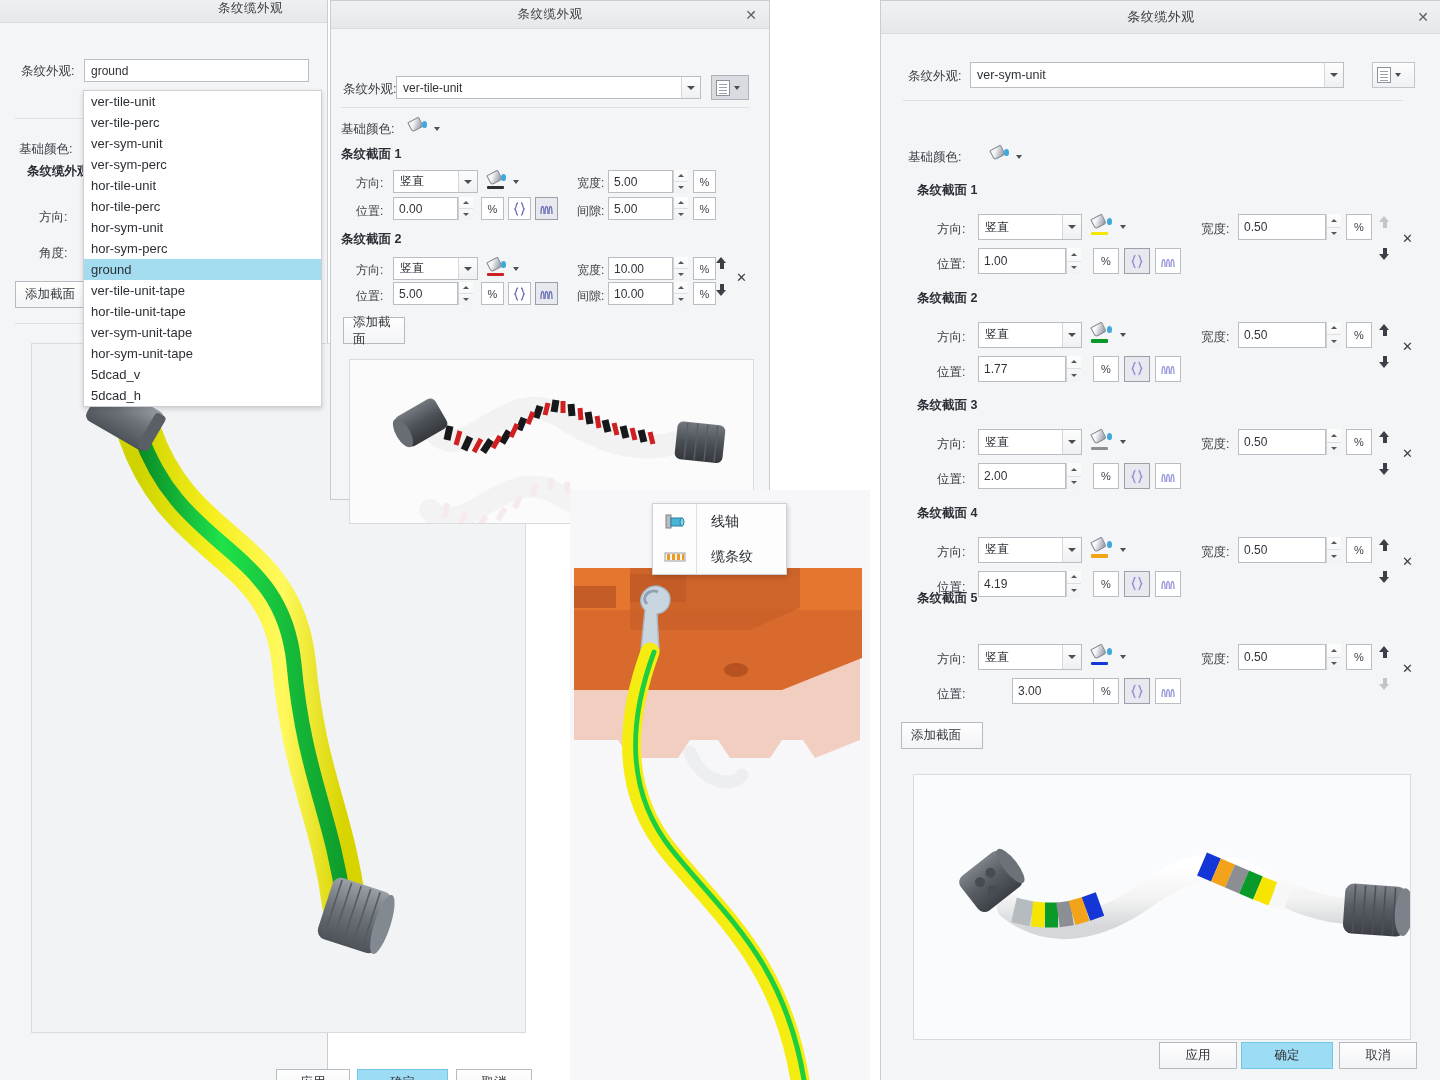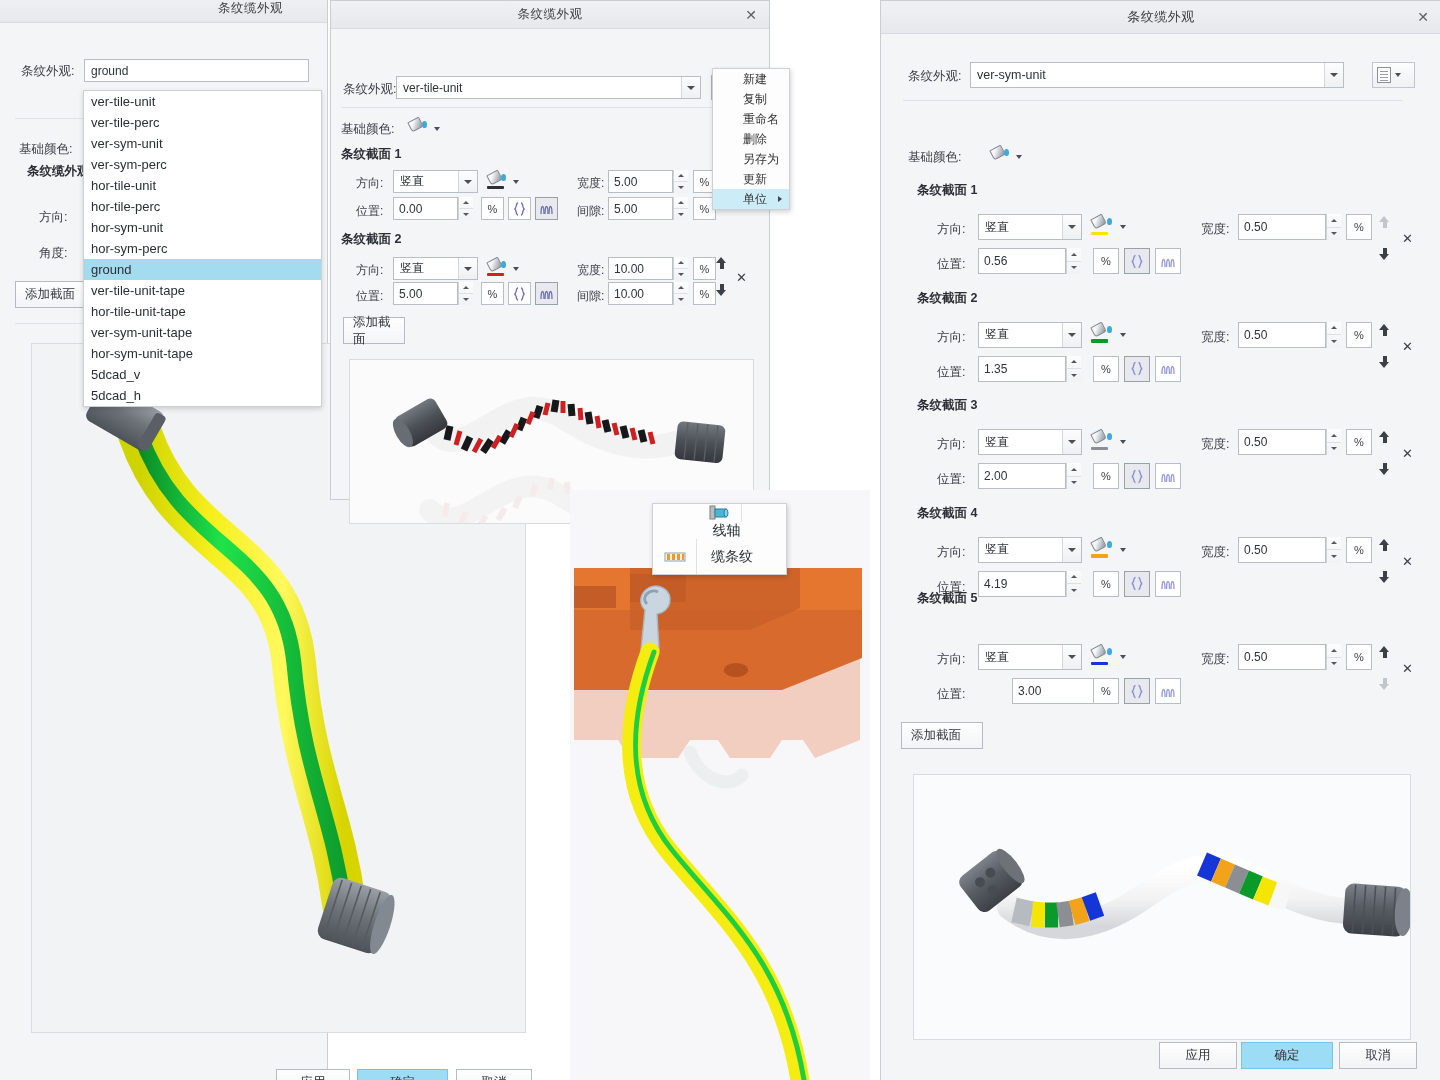--- a/index.html
+++ b/index.html
@@ -516,44 +516,20 @@
                 <line x1="-2" y1="-18" x2="-2" y2="18"></line>
               <line x1="8" y1="-18" x2="8" y2="18"></line>
                 <line x1="18" y1="-18" x2="18" y2="18"></line>
             </g>
           </g>
         </svg>
       </div>
     </div>
   </div>
 
-  <div class="menu" style="left:712px; top:68px; width:78px;" id="actionmenu">
-      <div class="mi">
-        <span>新建</span>
-      </div>
-      <div class="mi">
-        <span>复制</span>
-      </div>
-      <div class="mi">
-        <span>重命名</span>
-      </div>
-      <div class="mi">
-        <span>删除</span>
-      </div>
-      <div class="mi">
-        <span>另存为</span>
-      </div>
-      <div class="mi">
-        <span>更新</span>
-      </div>
-      <div class="mi sel">
-        <span>单位</span>
-        <span class="sub-arrow"></span>
-      </div>
-    </div>
 
   <div class="dialog" style="left:880px; top:0px; width:562px; height:1082px;">
     <div class="titlebar" style="height:33px;">
       <span class="title" style="font-size:13px;">条纹缆外观</span>
       <span class="closebtn">✕</span>
     </div>
     <div class="body">
 
       <span class="lbl abs" style="left:27px; top:34px;">条纹外观:</span>
       <div class="combo abs" style="left:89px; top:28px; width:374px; height:26px;">
@@ -588,21 +564,21 @@
       </div>
       <span class="bucket abs" style="left:209px; top:181px; width:22px; height:20px;">
         <span class="b-body"></span>
             <span class="b-drip"></span>
         <span class="b-stripe" style="background:#f5e500"></span>
       </span>
       <span class="caret sm abs" style="left:239px; top:191px;"></span>
 
       <span class="lbl abs" style="left:56px; top:222px;">位置:</span>
       <div class="row abs" style="left:97px; top:214px;">
-        <div class="tbox" style="width:88px;height:26px;">0.56</div>
+        <div class="tbox" style="width:88px;height:26px;">1.00</div>
         <div class="spin" style="height:26px;">
           <div class="up">
                 <span class="tri-up"></span>
               </div>
               <div>
                 <span class="tri-dn"></span>
               </div>
         </div>
       </div>
       <div class="sqbtn abs" style="left:212px; top:214px; width:26px; height:26px;">%</div>
@@ -649,21 +625,21 @@
       </div>
       <span class="bucket abs" style="left:209px; top:288.5px; width:22px; height:20px;">
         <span class="b-body"></span>
             <span class="b-drip"></span>
         <span class="b-stripe" style="background:#0a9a2a"></span>
       </span>
       <span class="caret sm abs" style="left:239px; top:298.5px;"></span>
 
       <span class="lbl abs" style="left:56px; top:329.5px;">位置:</span>
       <div class="row abs" style="left:97px; top:321.5px;">
-        <div class="tbox" style="width:88px;height:26px;">1.35</div>
+        <div class="tbox" style="width:88px;height:26px;">1.77</div>
         <div class="spin" style="height:26px;">
           <div class="up">
                 <span class="tri-up"></span>
               </div>
               <div>
                 <span class="tri-dn"></span>
               </div>
         </div>
       </div>
       <div class="sqbtn abs" style="left:212px; top:321.5px; width:26px; height:26px;">%</div>
@@ -982,21 +958,21 @@
         <path d="M0,0 C-12,-12 4,-30 18,-22 C30,-16 26,2 12,4 L14,40 L-4,40 Z" fill="#c9d6e0" stroke="#a9b8c4" stroke-width="1.4"></path>
         <path d="M2,-6 C-5,-13 5,-22 13,-18" fill="none" stroke="#8fa2b2" stroke-width="3"></path>
       </g>
 
       <path d="M80,162 C55,230 50,300 98,360 C150,425 210,470 230,590" stroke="#f5ec12" stroke-width="19" fill="none" stroke-linecap="round"></path>
       <path d="M84,162 C59,230 54,300 102,360 C154,425 214,470 234,590" stroke="#1fce3f" stroke-width="5" fill="none" stroke-linecap="round"></path>
     </svg>
   </div>
 
   <div class="menu" style="left:652px; top:503px; width:135px; background:#fdfdfd;" id="ctxmenu">
-      <div class="mi" style="height: 35px; padding-left: 0px; flex-direction: column;">
+      <div class="mi" style="height: 35px; padding-left: 0px;">
         <span style="width: 44px; display: flex; align-items: center; justify-content: center; border-right: 1px solid rgb(223, 225, 229); height: 100%;">
           <svg width="20" height="18" viewBox="0 0 20 18">
             <rect x="1" y="2" width="5" height="13" fill="#b9bdc2" stroke="#7c8187" stroke-width="1"></rect>
             <rect x="6" y="5" width="11" height="8" fill="#49b6d8" stroke="#2a7f9b" stroke-width="1"></rect>
             <ellipse cx="17" cy="9" rx="2" ry="4" fill="#7fd3ec" stroke="#2a7f9b" stroke-width="1"></ellipse>
           </svg>
         </span>
         <span style="padding-left: 14px; font-size: 14px; color: rgb(43, 47, 53);">线轴</span>
       </div>
       <div class="mi" style="height: 35px; padding-left: 0px;">

